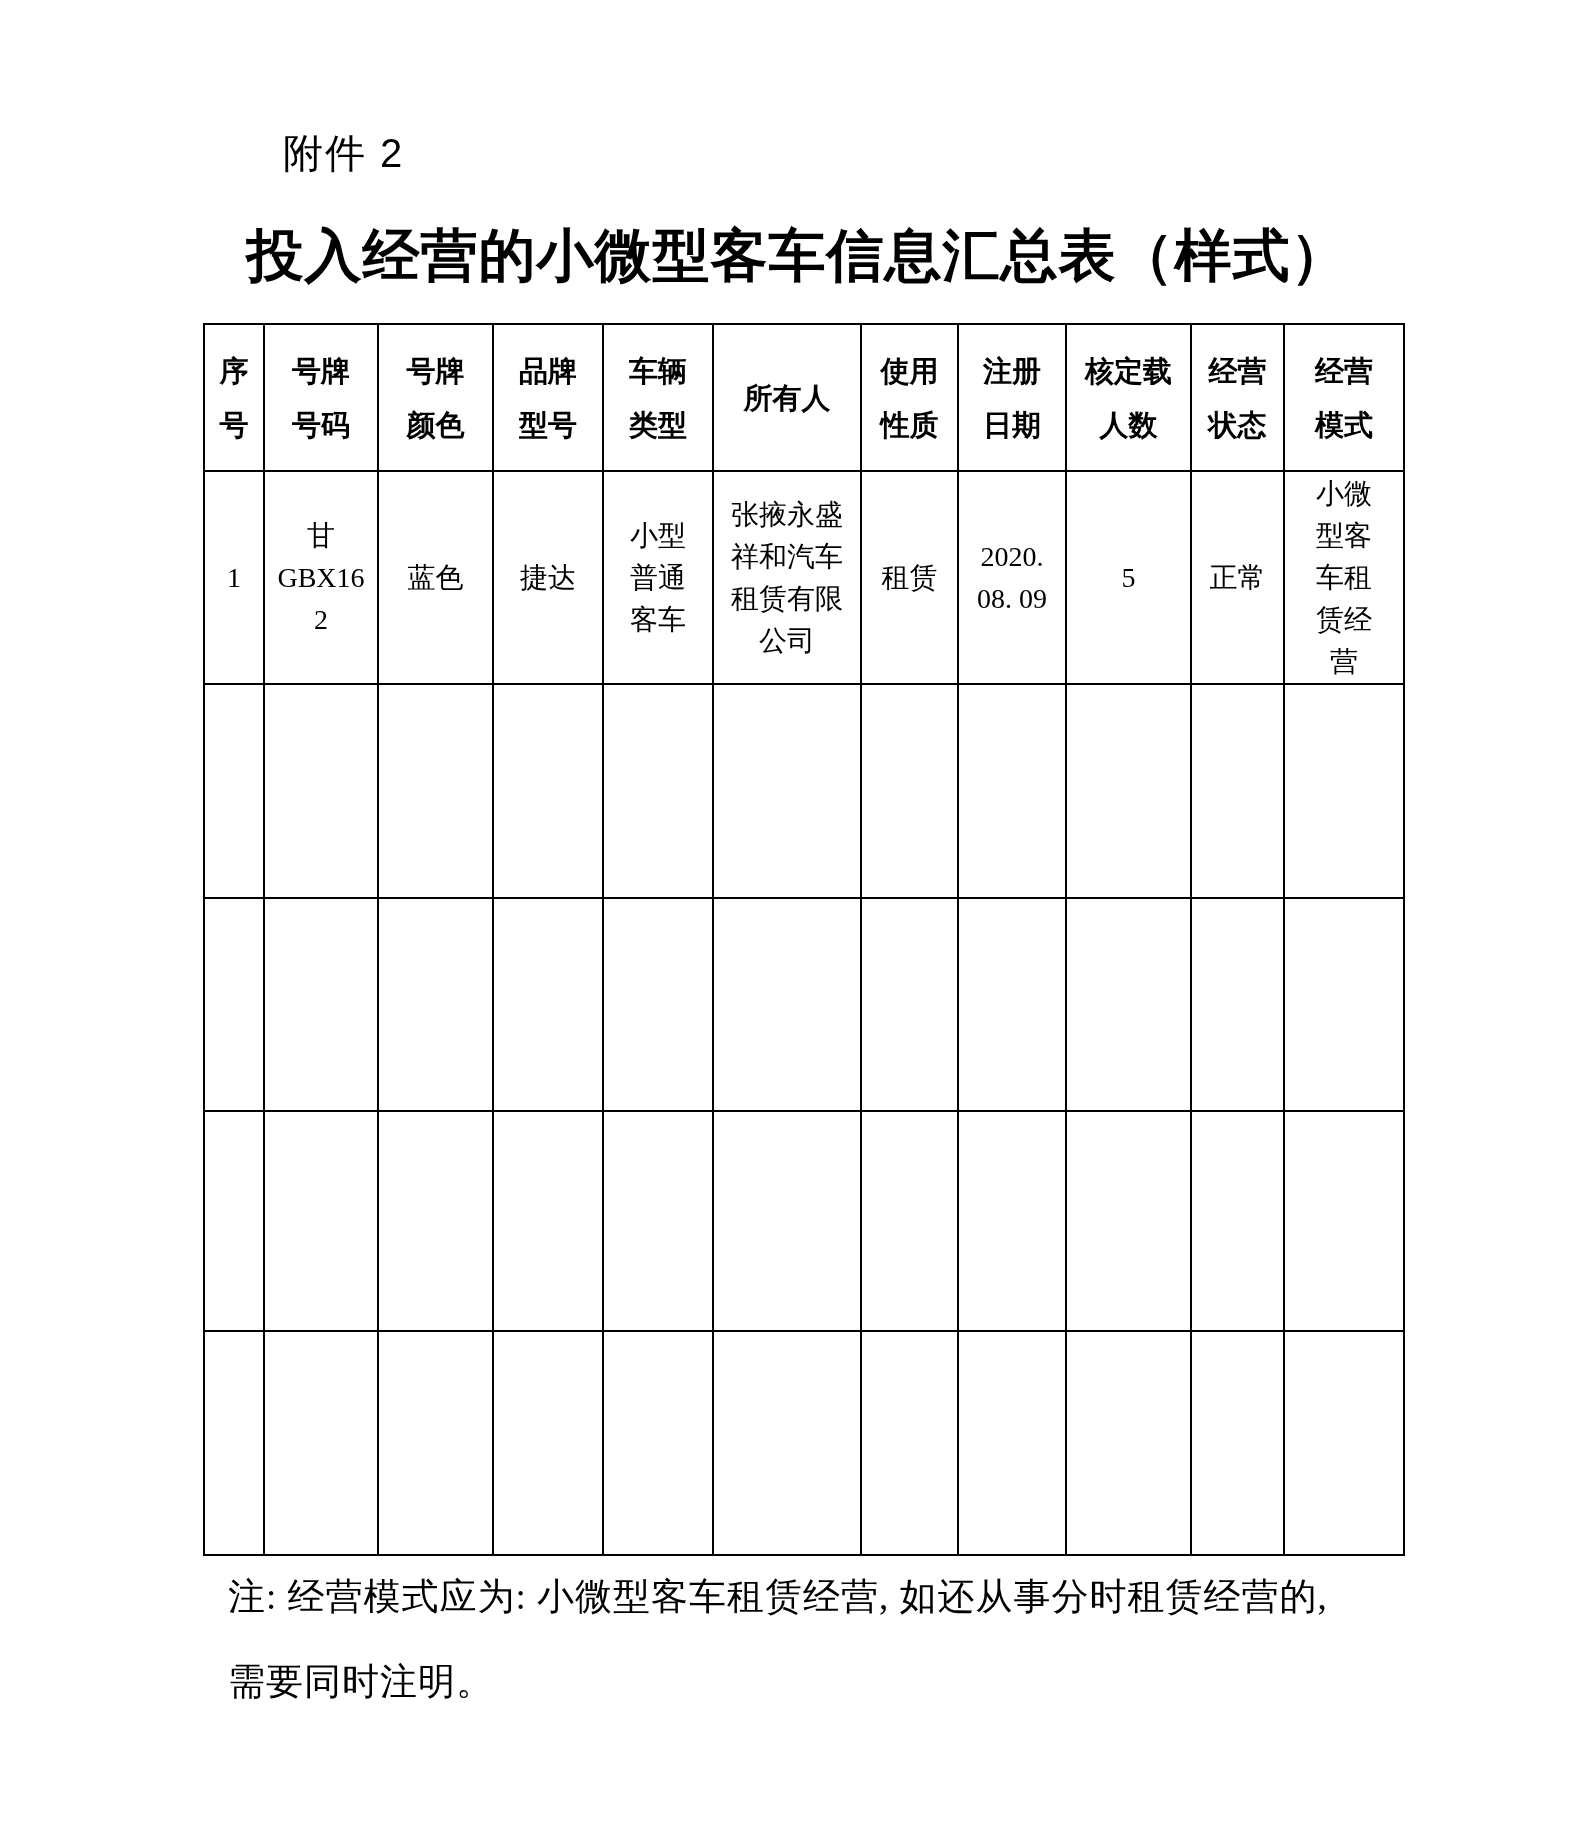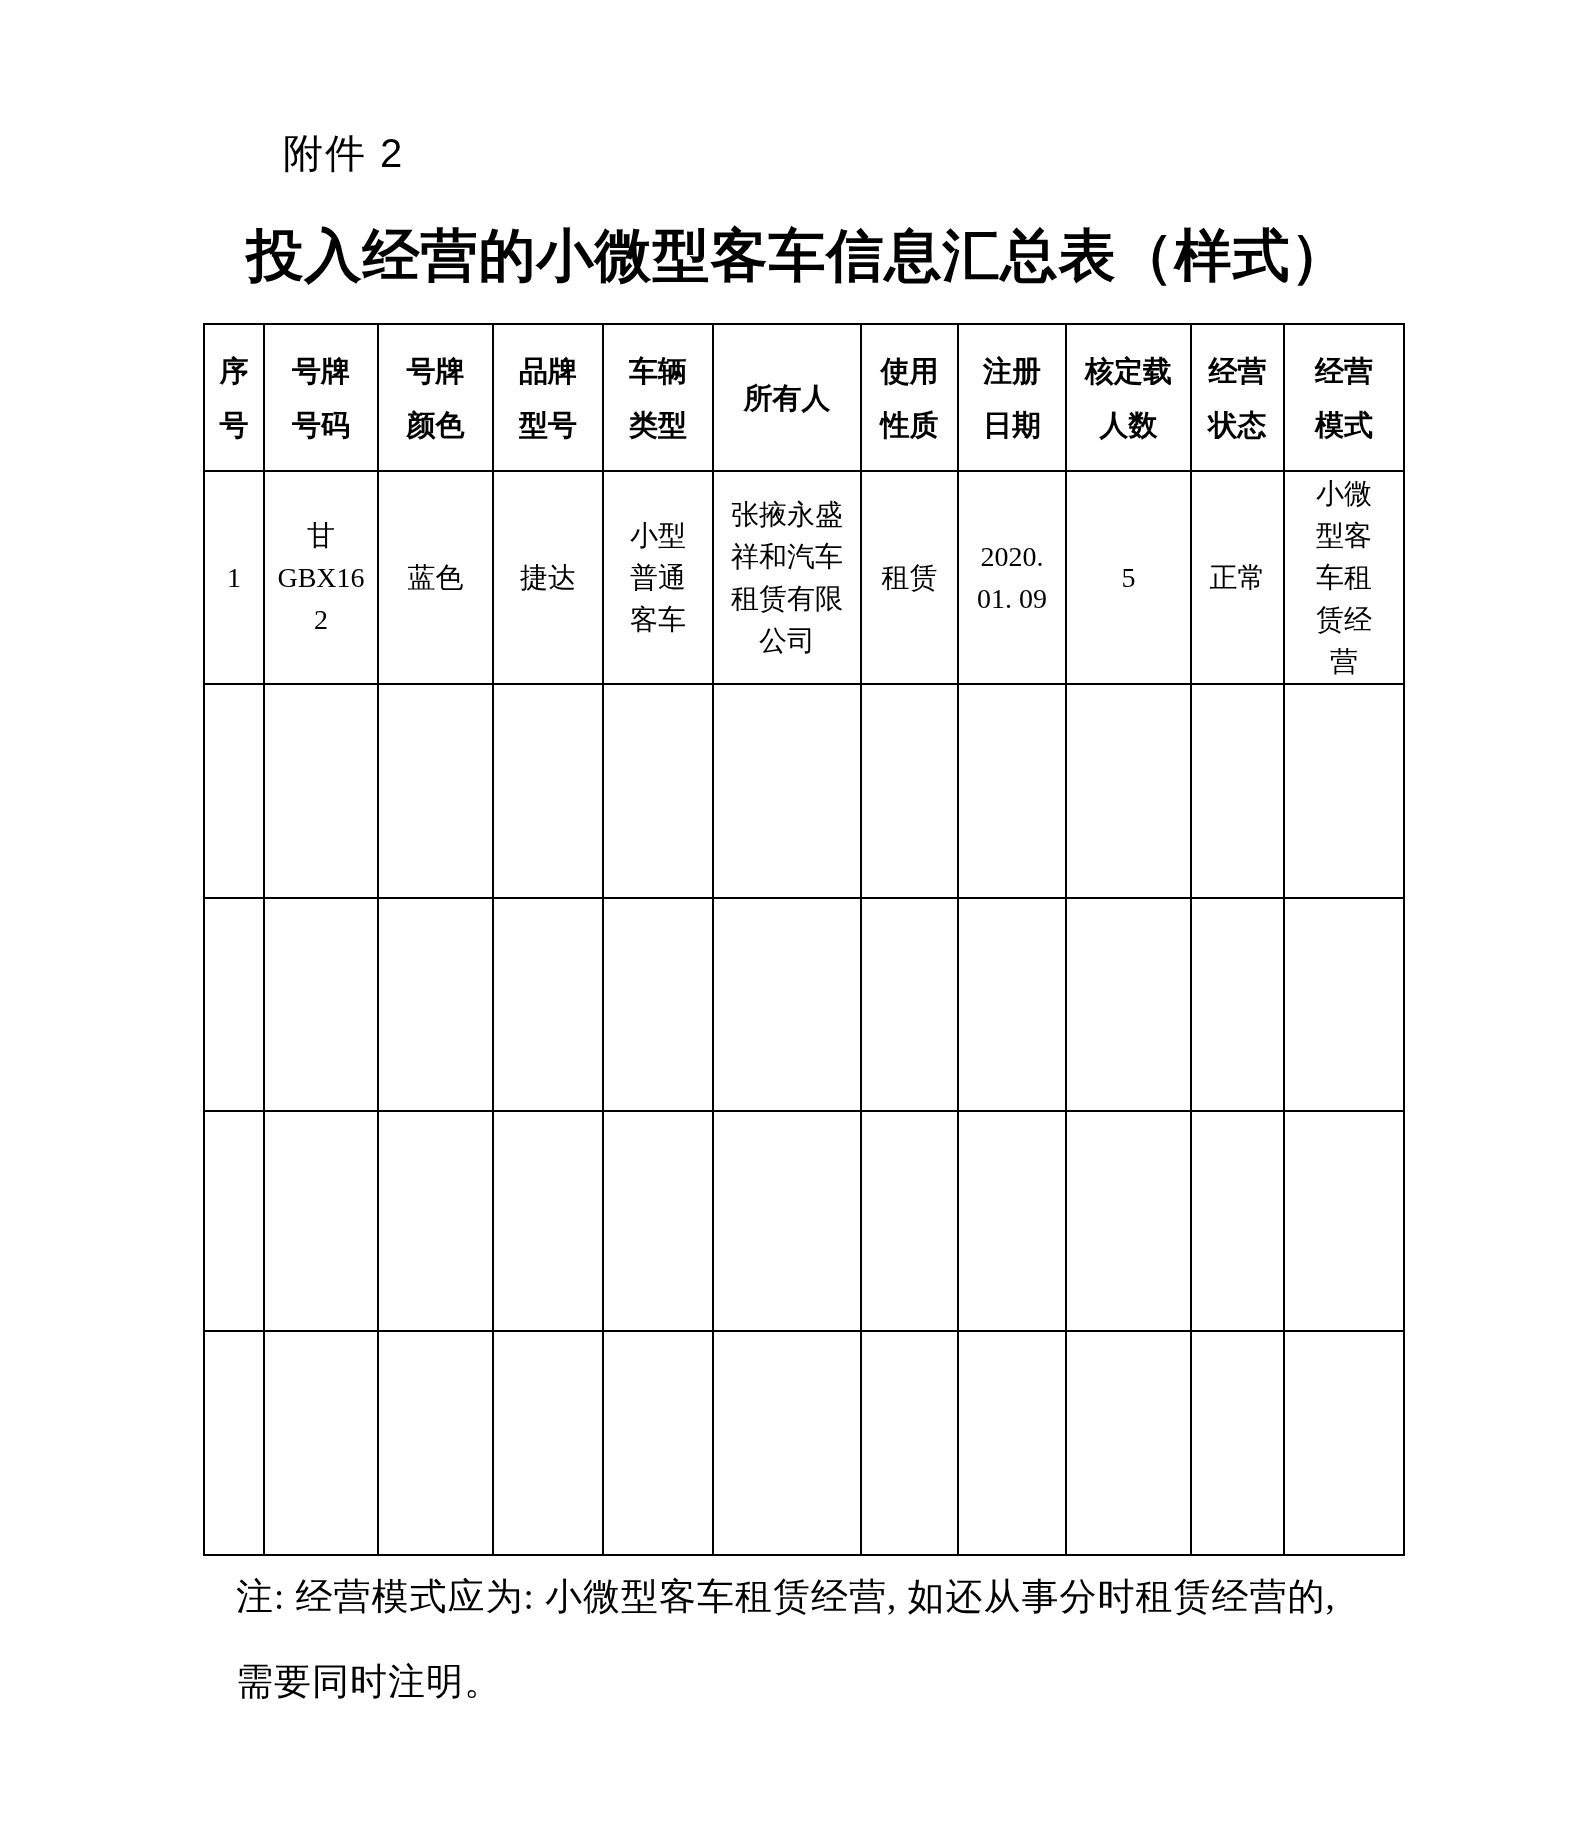--- a/index.html
+++ b/index.html
@@ -62,21 +62,21 @@
     line-height: 42px;
   }
   tr.r-header { height: 147px; }
   tr.r-data   { height: 213px; }
   tr.r-e1     { height: 214px; }
   tr.r-e2     { height: 213px; }
   tr.r-e3     { height: 220px; }
   tr.r-e4     { height: 224px; }
   .note-text {
     position: absolute;
-    left: 236px;
+    left: 228px;
     top: 1554px;
     width: 1230px;
     font-family: "Liberation Serif", serif;
     font-size: 37px;
     line-height: 85px;
     white-space: pre-line;
     letter-spacing: 1px;
   }
 </style>
 </head>
@@ -133,21 +133,21 @@
       <td>捷达</td>
       <td>小型
 普通
 客车</td>
       <td>张掖永盛
 祥和汽车
 租赁有限
 公司</td>
       <td>租赁</td>
       <td>2020.
-01. 09</td>
+08. 09</td>
       <td>5</td>
       <td>正常</td>
       <td>小微
 型客
 车租
 赁经
 营</td>
     </tr>
     <tr class="r-e1">
       <td></td>

